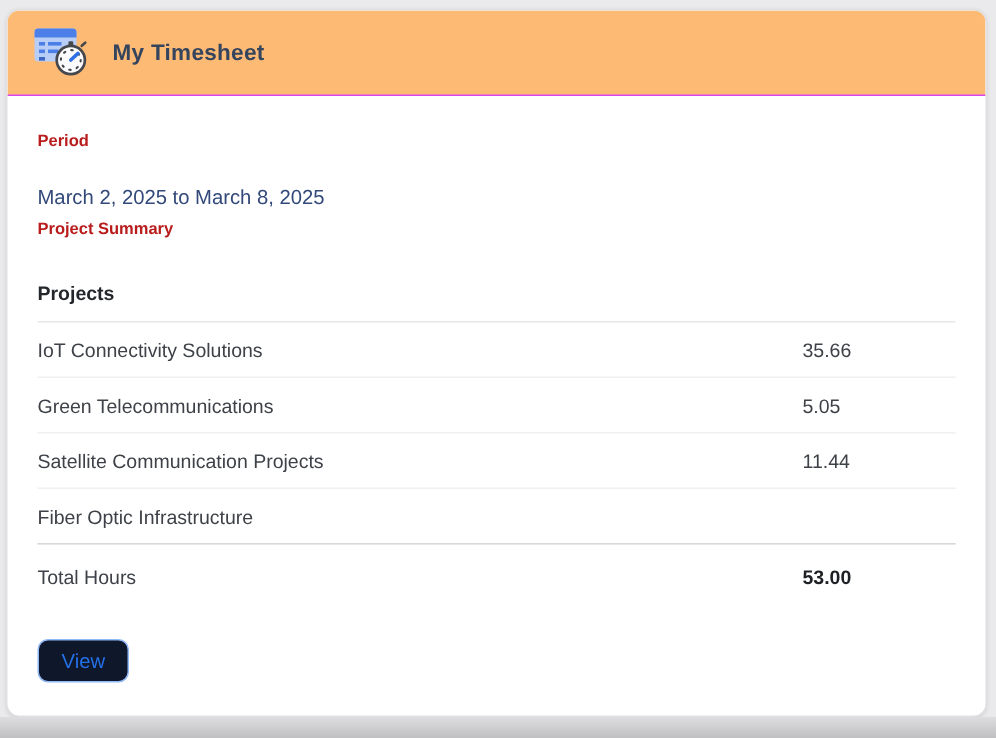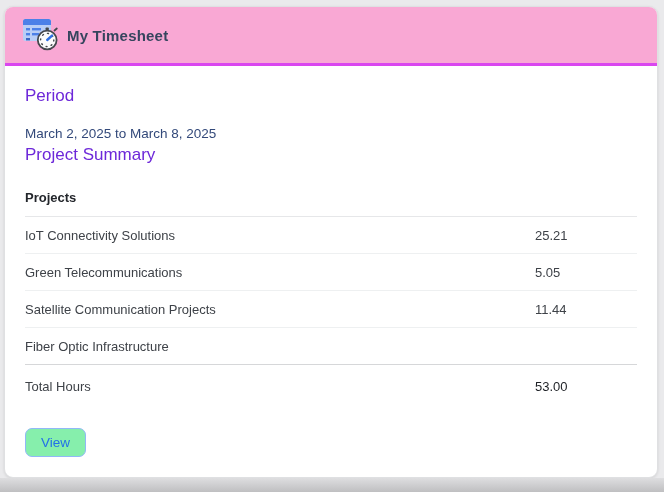--- a/index.html
+++ b/index.html
@@ -22,54 +22,54 @@
     display:flex;flex-direction:column;
     overflow:hidden;
   }
   .page-bottom{
     flex:1;
     background:linear-gradient(#dedee0,#bfbfc1);
   }
   
   .card-header{
     height:56px;min-height:56px;
-    background:#f9a8d4;
-    border-bottom:3px solid #d946ef;
+    background:#fdba74;
+    border-bottom:1px solid #d946ef;
     display:flex;align-items:center;
-    padding:0 16px;gap:6px;
+    padding:0 16px;gap:14px;
   }
   .hdr-icon{width:40px;height:38px;display:flex;align-items:center;justify-content:center;}
   .card-title{
     font-size:15px;font-weight:700;color:#36455e;letter-spacing:.2px;
   }
   
   .card-body{padding:18px 20px 10px 20px;flex:1;display:flex;flex-direction:column;box-sizing:border-box;}
-  .sec-heading{font-size:17px;font-weight:400;color:#6d28d9;line-height:24px;}
+  .sec-heading{font-size:11px;font-weight:700;color:#b91c1c;line-height:24px;}
   .period-value{font-size:13.5px;color:#33497a;margin-top:17px;line-height:18px;}
   .summary-heading{}
   
   .tbl{margin-top:11px;display:flex;flex-direction:column;}
   .trow{
     display:grid;grid-template-columns:1fr 102px;align-items:center;
     height:36px;border-bottom:1px solid #eef0f1;
     font-size:13px;color:#3e4248;gap:32px;
   }
   .trow.head{
     height:38px;font-weight:700;color:#23262b;border-bottom:1px solid #e6e7e9;
   }
   .trow.total{
     height:42px;border-top:1px solid #d6d7d9;border-bottom:none;margin-top:-1px;
   }
-  .trow.total .hours-cell{font-weight:400;color:#1d2025;}
+  .trow.total .hours-cell{font-weight:700;color:#1d2025;}
   .hours-cell{text-align:left;}
   
   .btn-row{margin-top:21px;}
   .view-btn{
     display:inline-block;
-    background:#86efac;
+    background:#0f172a;
     color:#2370e8;
     border:1px solid #91b8f7;
     border-radius:7px;
     font-family:"Liberation Sans","DejaVu Sans",sans-serif;
     font-size:13.5px;font-weight:500;
     padding:6px 15px;
     cursor:pointer;
   }
 </style>
 </head>
@@ -105,21 +105,21 @@
 
       <div class="sec-heading summary-heading">Project Summary</div>
 
       <div class="tbl">
         <div class="trow head">
           <span>Projects</span>
         </div>
 
         <div class="trow">
           <span>IoT Connectivity Solutions</span>
-          <span class="hours-cell">25.21</span>
+          <span class="hours-cell">35.66</span>
         </div>
         <div class="trow">
           <span>Green Telecommunications</span>
           <span class="hours-cell">5.05</span>
         </div>
         <div class="trow">
           <span>Satellite Communication Projects</span>
           <span class="hours-cell">11.44</span>
         </div>
         <div class="trow">

